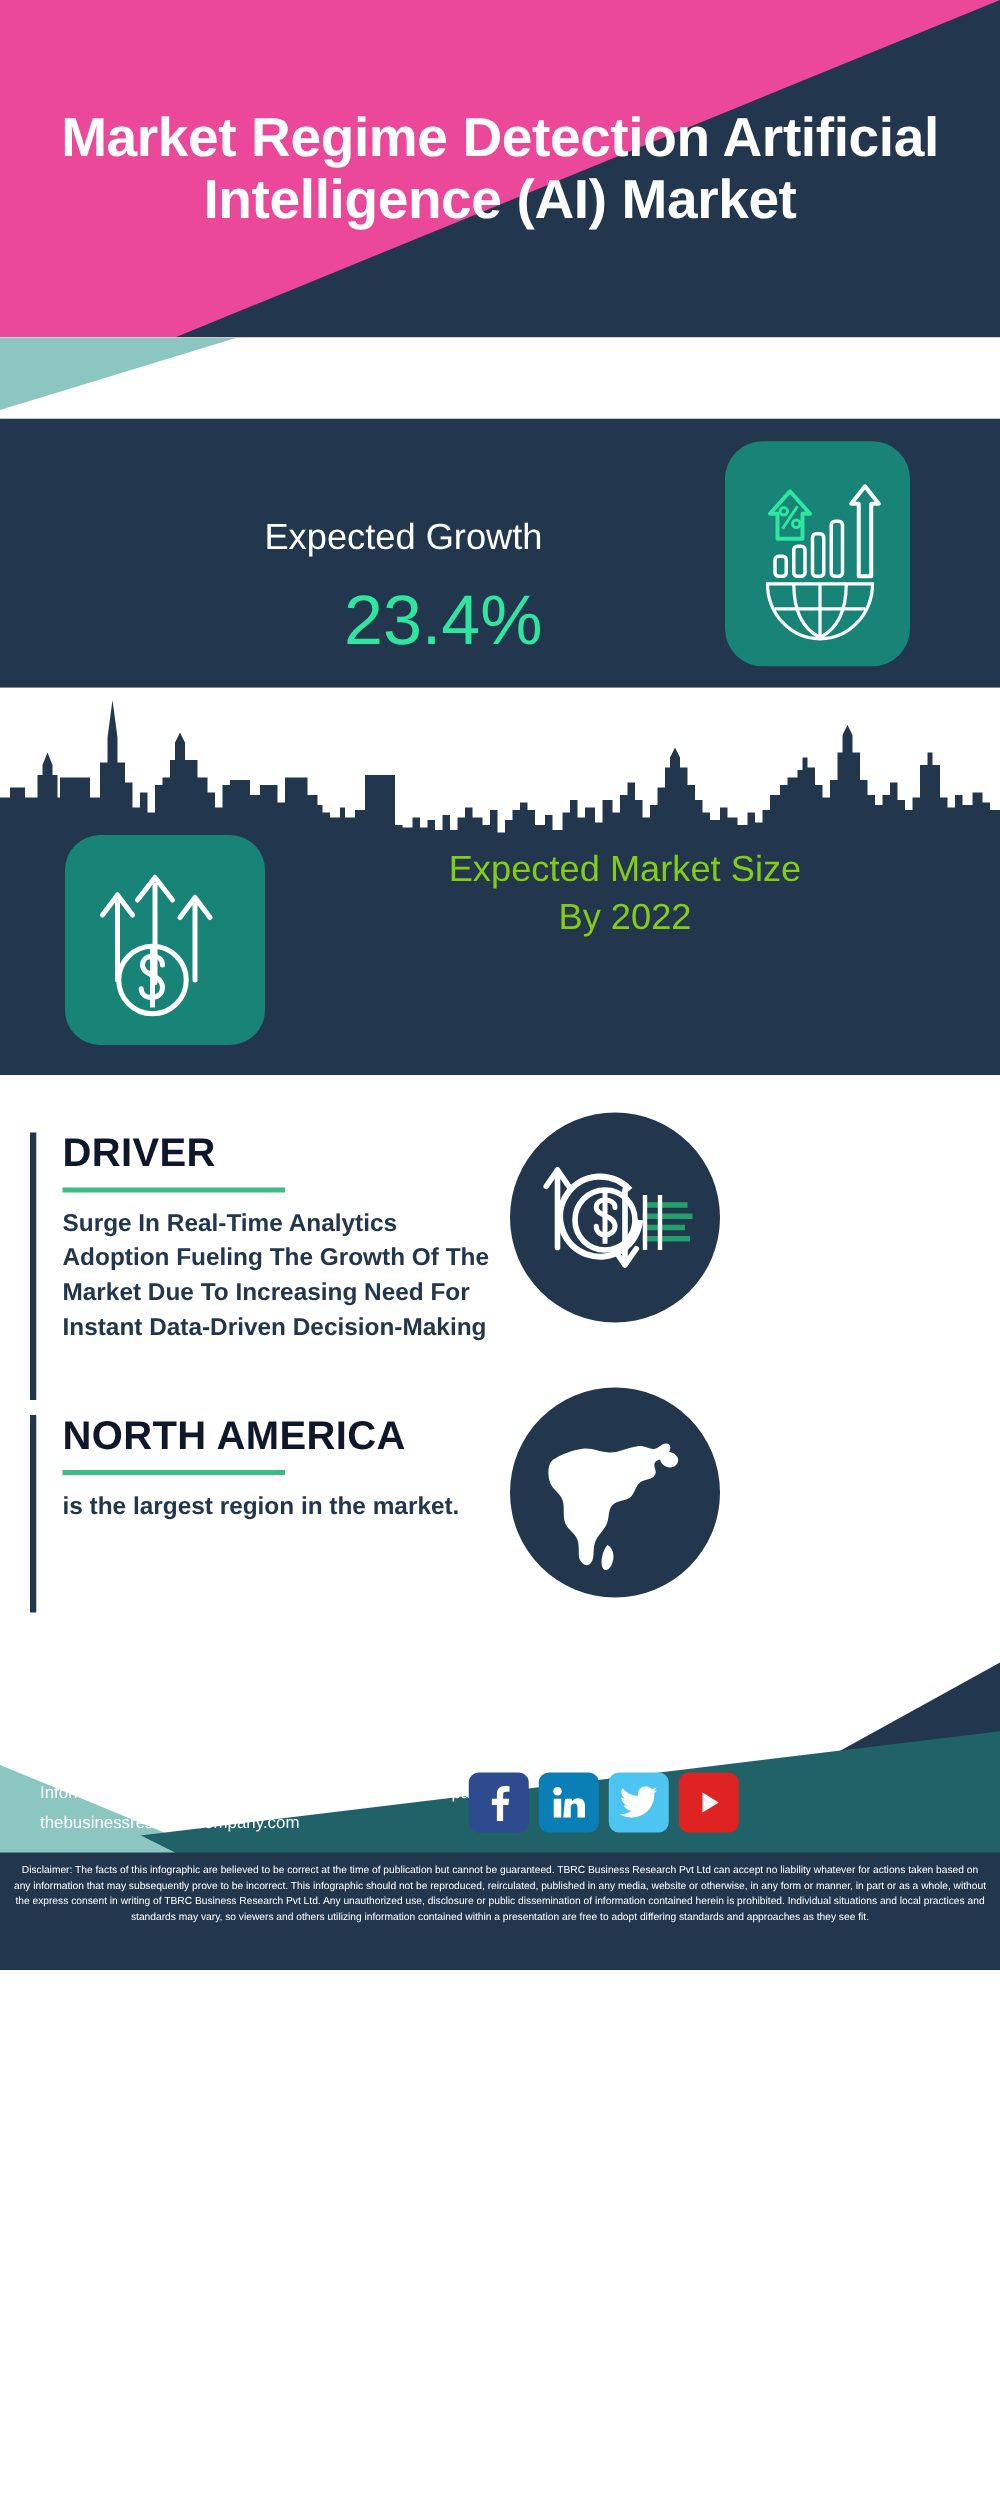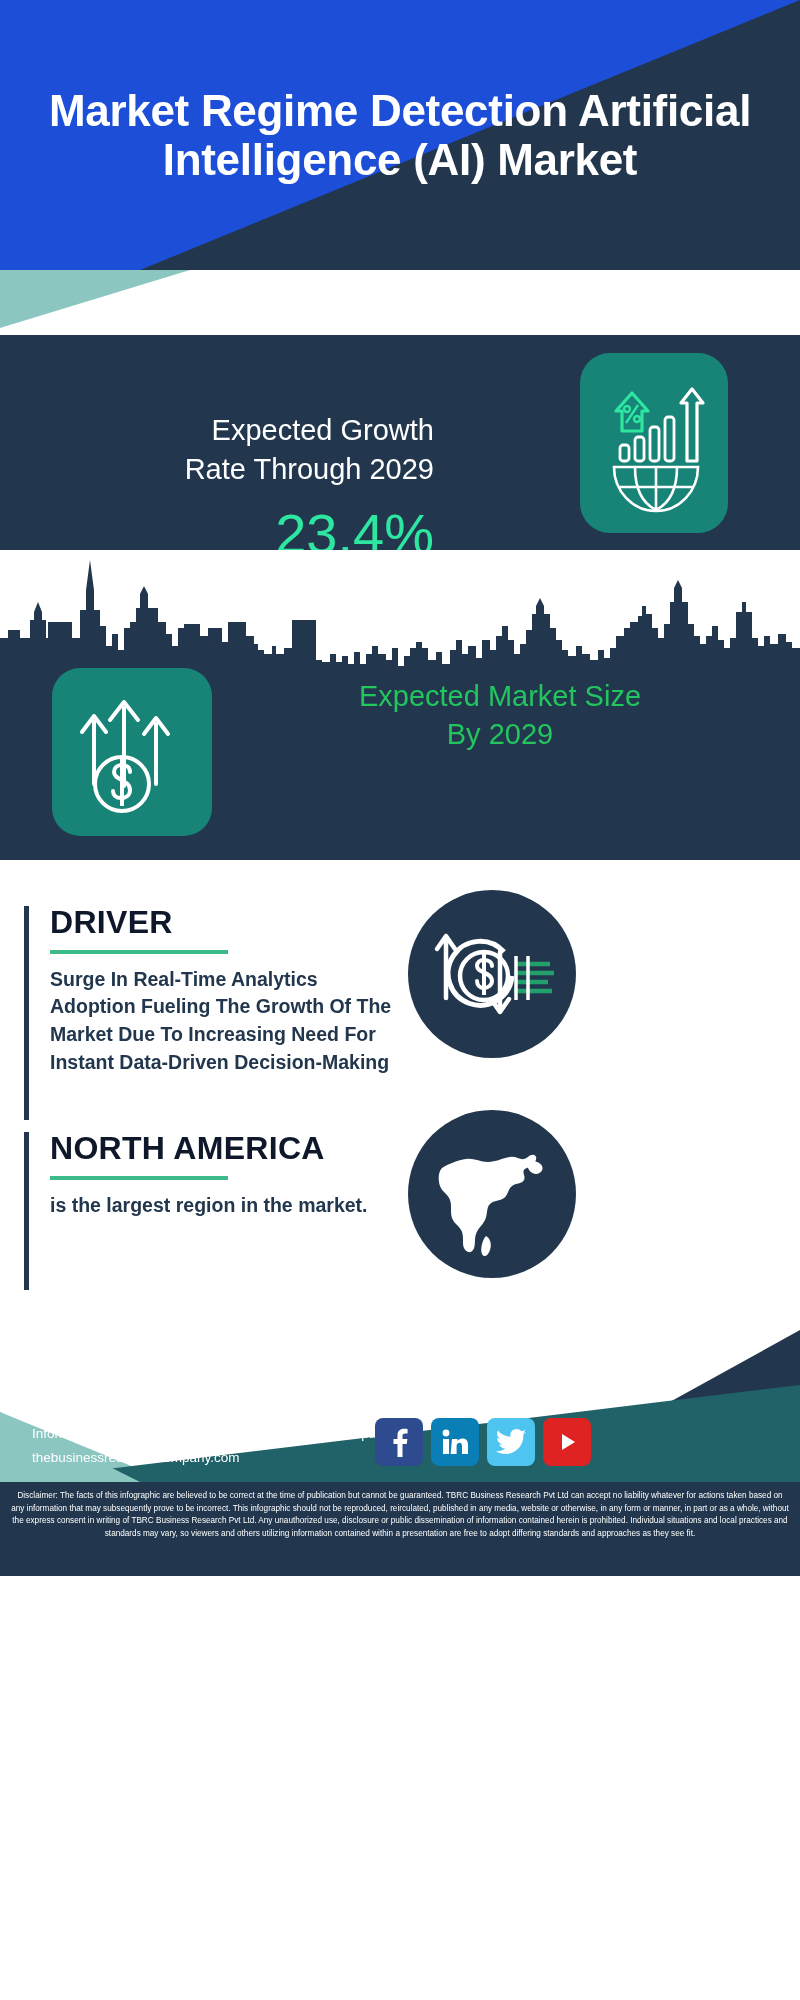--- a/index.html
+++ b/index.html
@@ -8,21 +8,21 @@
     background:#ffffff;
     font-family:"Liberation Sans", sans-serif;
     overflow:hidden;
     position:relative;
   }
   .page{position:relative;width:800px;height:2000px;overflow:hidden;}
 
   
   .header{
     position:absolute;top:0;left:0;width:800px;height:270px;
-    background:#1d4ed8;overflow:hidden;
+    background:#ec4899;overflow:hidden;
   }
   .header-diag{
     position:absolute;top:0;left:0;width:800px;height:270px;
   }
   .header-title{
     position:absolute;left:0;top:0;width:800px;height:270px;
     display:flex;align-items:center;justify-content:center;
     z-index:3;
   }
   .header-title h1{
@@ -67,21 +67,21 @@
     position:absolute;top:0;left:0;width:800px;height:120px;background:#ffffff;
   }
   .skyline-svg{position:absolute;top:0;left:0;}
   .msize-icon-box{
     position:absolute;left:52px;top:118px;width:160px;height:168px;
     background:#178477;border-radius:28px;
   }
   .msize-text{
     position:absolute;left:235px;top:128px;width:530px;text-align:center;
   }
-  .msize-label{color:#22c55e;font-size:29px;line-height:1.3;}
+  .msize-label{color:#84cc16;font-size:29px;line-height:1.3;}
   .msize-value{color:#2ee6a0;font-size:52px;font-weight:bold;line-height:1.1;margin-top:6px;}
 
   
   .content{
     position:absolute;top:860px;left:0;width:800px;height:440px;background:#ffffff;
   }
   .block{position:absolute;}
   .vbar{position:absolute;left:0;top:0;width:5px;background:#22374d;}
   .block-inner{margin-left:26px;}
   .block-title{
@@ -138,21 +138,20 @@
   <div class="headerbottom">
     <svg width="800" height="65" viewBox="0 0 800 65">
       <polygon points="0,0 190,0 0,58" fill="#8cc6c1"></polygon>
       <polygon points="190,0 800,0 800,10 0,10" fill="#ffffff" opacity="0"></polygon>
     </svg>
   </div>
 
   <div class="growth">
     <div class="growth-text">
       <div class="growth-label">Expected Growth</div>
-      <div class="growth-label">Rate Through 2029</div>
       <div class="growth-value">23.4%</div>
     </div>
     <div class="growth-icon-box">
       <svg width="148" height="180" viewBox="0 0 148 180">
 
         <g fill="none" stroke="#2ee6a0" stroke-width="3.2" stroke-linejoin="round">
           <path d="M36 58 L52 40 L68 58 L62 58 L62 78 L42 78 L42 58 Z"></path>
         </g>
         <g stroke="#2ee6a0" stroke-width="2.4" fill="none">
           <circle cx="47" cy="56" r="3"></circle>
@@ -198,21 +197,21 @@
         <g fill="none" stroke="#ffffff" stroke-width="4">
           <circle cx="70" cy="116" r="27"></circle>
           <path d="M78 104 C78 99 74 97 70 97 C65 97 62 100 62 104 C62 113 78 111 78 122 C78 127 74 130 69 130 C64 130 61 127 61 123" stroke-linecap="round"></path>
           <line x1="70" y1="91" x2="70" y2="138"></line>
         </g>
       </svg>
     </div>
 
     <div class="msize-text">
       <div class="msize-label">Expected Market Size</div>
-      <div class="msize-label">By 2029</div>
+      <div class="msize-label">By 2022</div>
     </div>
   </div>
 
   <div class="content">
 
     <div class="block" style="left:24px;top:46px;width:400px;height:220px;">
       <div class="vbar" style="height:214px;"></div>
       <div class="block-inner">
         <div class="block-title">DRIVER</div>
         <div class="rule"></div>

